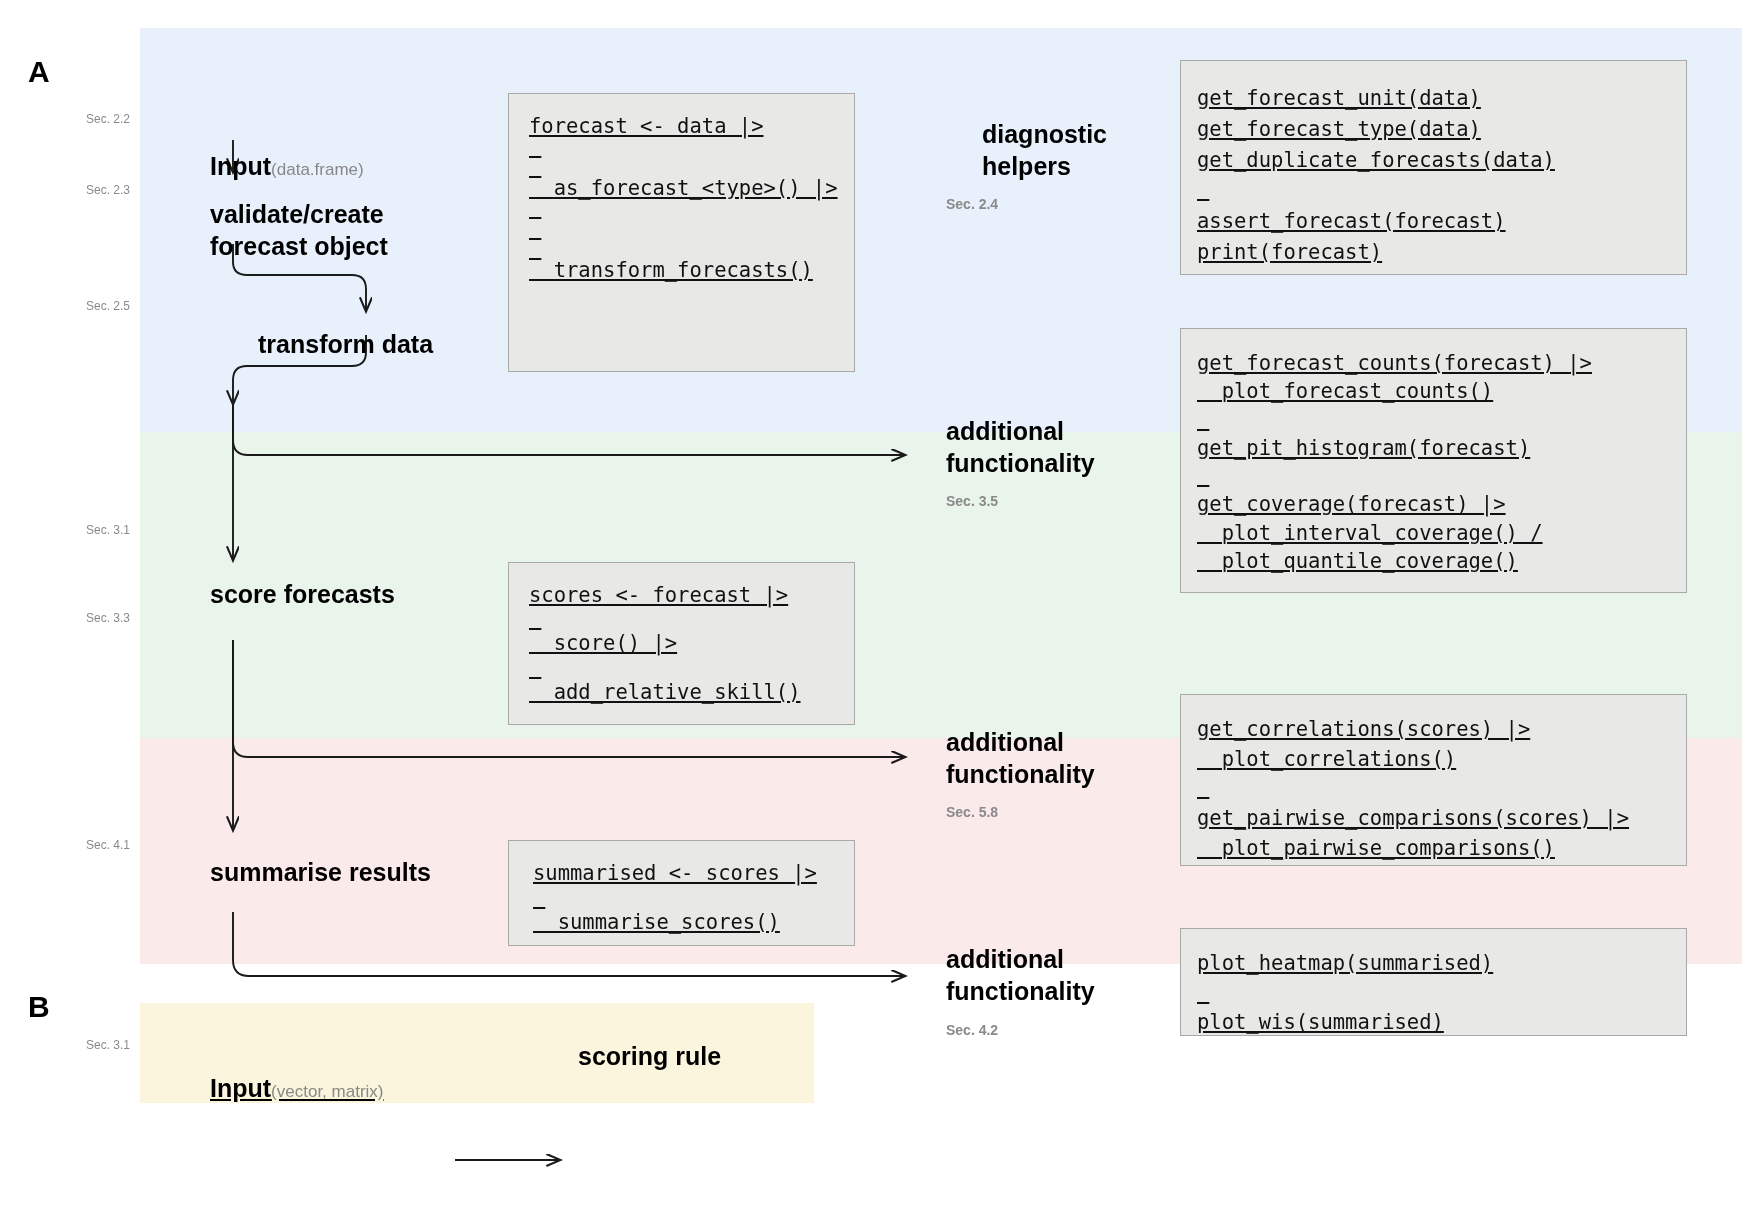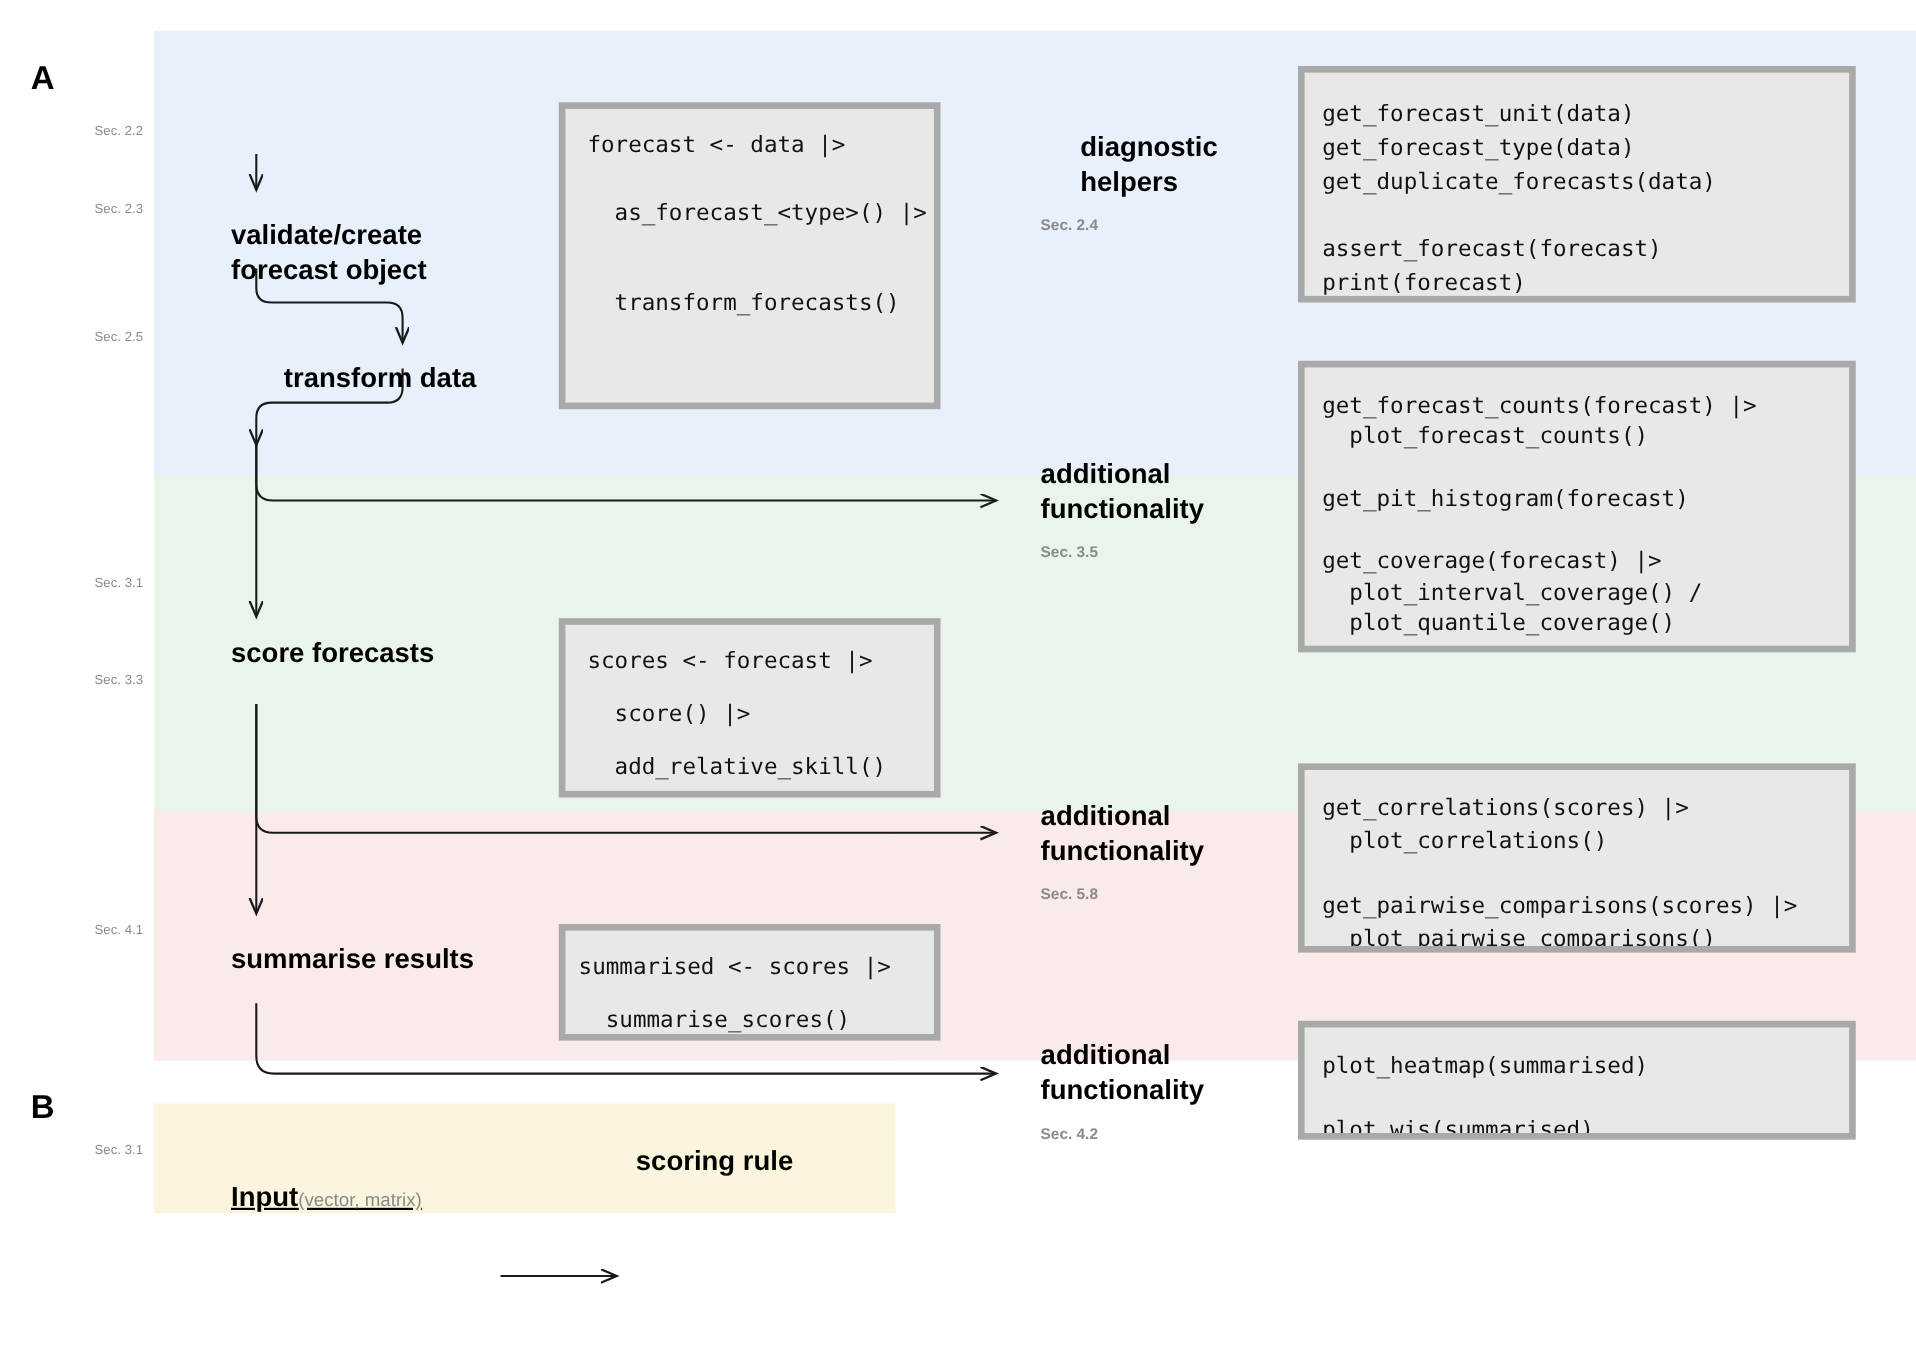--- a/index.html
+++ b/index.html
@@ -71,29 +71,30 @@
     color: #8a8a8a;
     z-index: 6;
     white-space: nowrap;
     font-weight: bold;
   }
 
   
   .codebox {
     position: absolute;
     background: #e8e8e6;
-    border: 6px solid #6d28d9;
+    border: 1px solid #6d28d9;
     box-sizing: border-box;
     z-index: 5;
     font-family: "DejaVu Sans Mono", monospace;
     font-size: 20.5px;
     line-height: 1.0;
     color: #111111;
     white-space: pre;
     overflow: hidden;
+    text-decoration: underline;
   }
   .codebox .line {
     white-space: pre;
     display: block;
   }
 
   
   #arrows {
     position: absolute;
     left: 0; top: 0;
@@ -148,20 +149,23 @@
       <path d="M233,640 L233,742 Q233,757 248,757 L905,757"></path>
 
       <path d="M233,640 L233,830"></path>
 
       <path d="M233,912 L233,960 Q233,976 249,976 L905,976"></path>
 
       <path d="M455,1160 L560,1160"></path>
     </g>
   </svg>
 
+  <div class="node" style="left:210px; top:118px;">
+    <span>Input</span><span class="sub">(data.frame)</span>
+  </div>
 
   <div class="node" style="left:210px; top:198px;">validate/create
 forecast object</div>
 
   <div class="node" style="left:258px; top:328px;">transform data</div>
 
   <div class="node" style="left:210px; top:578px;">score forecasts</div>
 
   <div class="node" style="left:210px; top:856px;">summarise results</div>
 
@@ -184,21 +188,21 @@
   <div class="codebox" style="left: 508px; top: 93px; width: 347px; height: 279px; padding: 22px 0px 0px 20px; background: rgb(232, 232, 230); border-color: rgb(169, 169, 169);"><span class="line">forecast &lt;- data |&gt;</span><span class="line">&nbsp;</span><span class="line">&nbsp;</span><span class="line">  as_forecast_&lt;type&gt;() |&gt;</span><span class="line">&nbsp;</span><span class="line">&nbsp;</span><span class="line">&nbsp;</span><span class="line">  transform_forecasts()</span></div>
 
   <div class="codebox" style="left: 1180px; top: 60px; width: 507px; height: 215px; padding: 22px 0px 0px 16px; line-height: 1.5; background: rgb(232, 232, 230); border-color: rgb(169, 169, 169);"><span class="line">get_forecast_unit(data)</span><span class="line">get_forecast_type(data)</span><span class="line">get_duplicate_forecasts(data)</span><span class="line">&nbsp;</span><span class="line">assert_forecast(forecast)</span><span class="line">print(forecast)</span></div>
 
   <div class="codebox" style="left: 1180px; top: 328px; width: 507px; height: 265px; padding: 20px 0px 0px 16px; line-height: 1.38; background: rgb(232, 232, 230); border-color: rgb(169, 169, 169);"><span class="line">get_forecast_counts(forecast) |&gt;</span><span class="line">  plot_forecast_counts()</span><span class="line">&nbsp;</span><span class="line">get_pit_histogram(forecast)</span><span class="line">&nbsp;</span><span class="line">get_coverage(forecast) |&gt;</span><span class="line">  plot_interval_coverage() /</span><span class="line">  plot_quantile_coverage()</span></div>
 
   <div class="codebox" style="left: 508px; top: 562px; width: 347px; height: 163px; padding: 20px 0px 0px 20px; line-height: 1.18; background: rgb(232, 232, 230); border-color: rgb(169, 169, 169);"><span class="line">scores &lt;- forecast |&gt;</span><span class="line">&nbsp;</span><span class="line">  score() |&gt;</span><span class="line">&nbsp;</span><span class="line">  add_relative_skill()</span></div>
 
   <div class="codebox" style="left: 1180px; top: 694px; width: 507px; height: 172px; padding: 20px 0px 0px 16px; line-height: 1.45; background: rgb(232, 232, 230); border-color: rgb(169, 169, 169);"><span class="line">get_correlations(scores) |&gt;</span><span class="line">  plot_correlations()</span><span class="line">&nbsp;</span><span class="line">get_pairwise_comparisons(scores) |&gt;</span><span class="line">  plot_pairwise_comparisons()</span></div>
 
-  <div class="codebox" style="left: 508px; top: 840px; width: 347px; height: 106px; padding: 20px 0px 0px 12px; line-height: 1.2; background: rgb(232, 232, 230); border-color: rgb(169, 169, 169);"><span class="line">summarised &lt;- scores |&gt;</span><span class="line">&nbsp;</span><span class="line">  summarise_scores()</span></div>
+  <div class="codebox" style="left: 508px; top: 840px; width: 347px; height: 106px; padding: 20px 0px 0px 24px; line-height: 1.2; background: rgb(232, 232, 230); border-color: rgb(169, 169, 169);"><span class="line">summarised &lt;- scores |&gt;</span><span class="line">&nbsp;</span><span class="line">  summarise_scores()</span></div>
 
   <div class="codebox" style="left: 1180px; top: 928px; width: 507px; height: 108px; padding: 20px 0px 0px 16px; line-height: 1.45; background: rgb(232, 232, 230); border-color: rgb(169, 169, 169);"><span class="line">plot_heatmap(summarised)</span><span class="line">&nbsp;</span><span class="line">plot_wis(summarised)</span></div>
 
   <div class="node" style="left:210px; top:1040px;text-decoration:underline;">
     <span>Input</span><span class="sub">(vector, matrix)</span>
   </div>
 
   <div class="node" style="left:578px; top:1040px;">scoring rule</div>
 
 </div>

